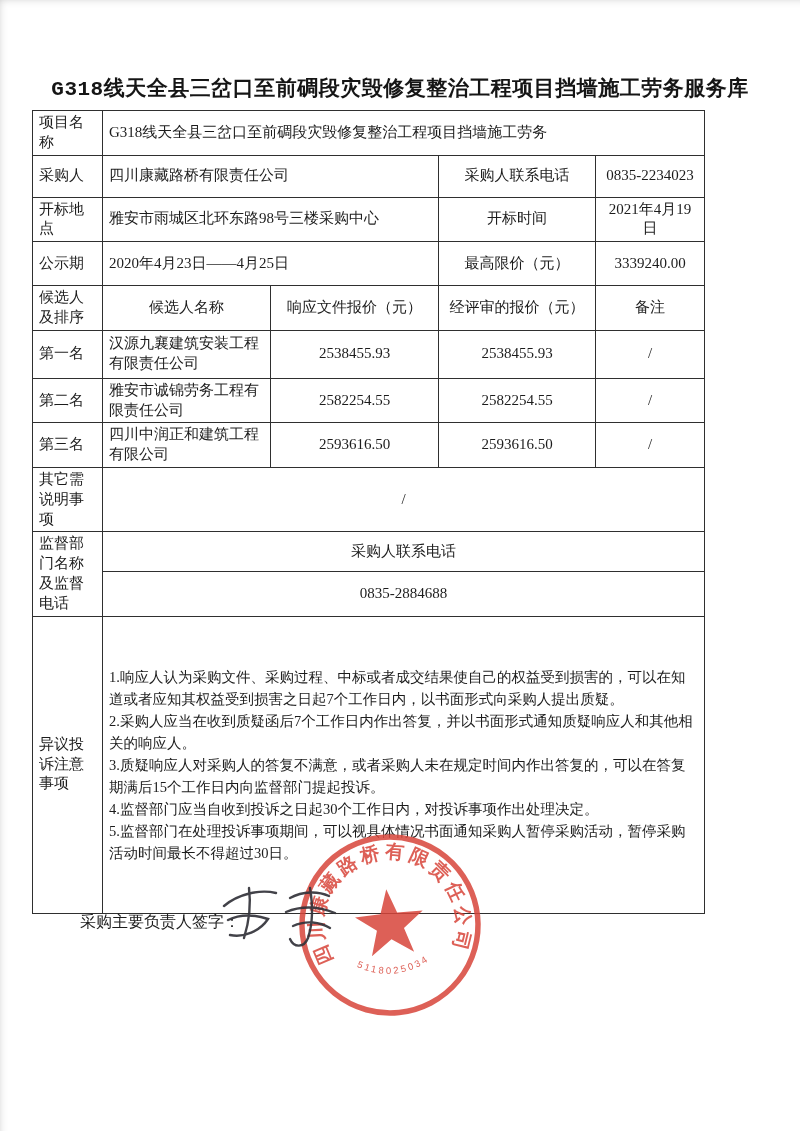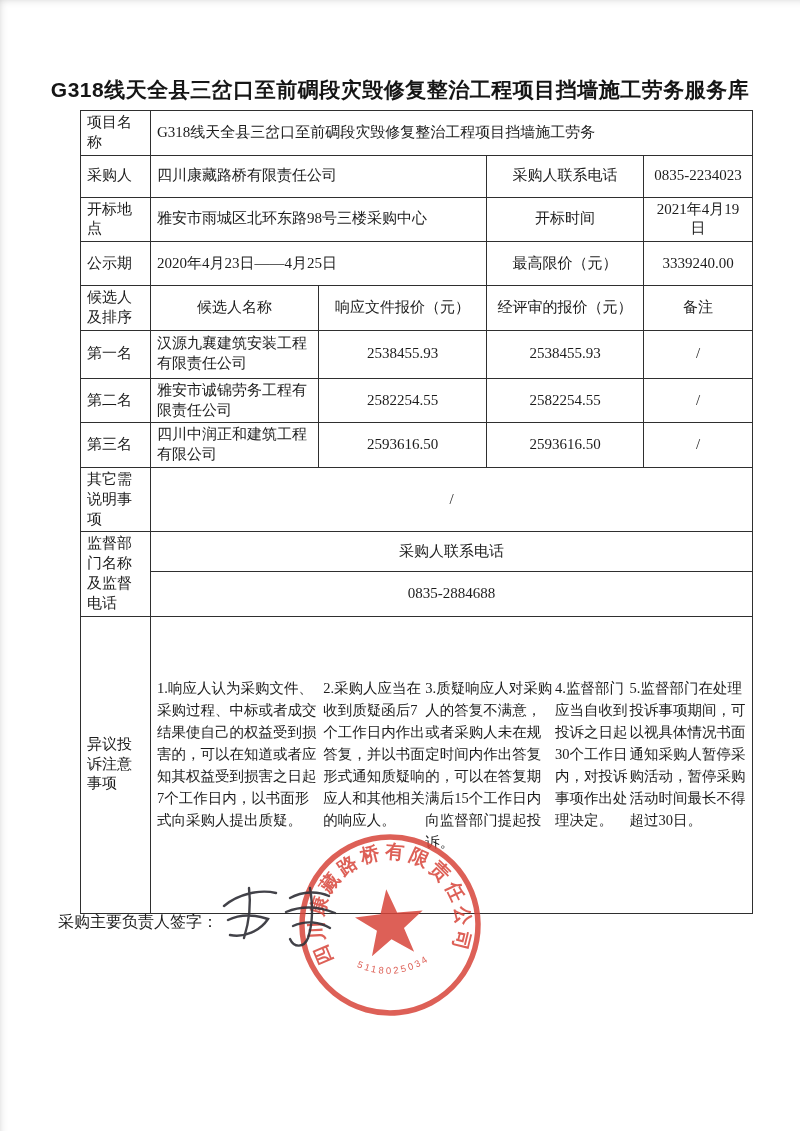--- a/index.html
+++ b/index.html
@@ -3,41 +3,41 @@
 <meta charset="utf-8">
 <style>
   html,body{margin:0;padding:0;background:#ffffff;}
   .page{
     position:relative;width:800px;height:1131px;background:#fff;overflow:hidden;
     font-family:"Liberation Serif","DejaVu Serif",serif;color:#1c1c1c;
     box-shadow:inset 4px 4px 10px -6px rgba(0,0,0,.25);
   }
   .title{
     padding-top:76px;text-align:center;
-    font-family:Liberation Sans, sans-serif;
+    font-family:Liberation Mono, monospace;
     font-weight:bold;font-size:21px;line-height:27px;color:#151515;letter-spacing:.5px;
   }
   table.doc{
-    border-collapse:collapse;table-layout:fixed;width:672px;margin:7px 0 0 80px;
+    border-collapse:collapse;table-layout:fixed;width:672px;margin:7px 0 0 32px;
   }
   table.doc td{
     border:1.6px solid #2f2f2f;font-size:15px;line-height:1.32;
     padding:2px 6px;vertical-align:middle;color:#1c1c1c;word-break:break-all;
   }
   col.c1{width:70px}col.c2{width:168px}col.c3{width:168px}col.c4{width:157px}col.c5{width:109px}
   tr.r1{height:42px}tr.r2{height:42px}tr.r3{height:44px}tr.r4{height:44px}
   tr.r5{height:42px}tr.r6{height:48px}tr.r7{height:42px}tr.r8{height:40px}
   tr.r9{height:38px}tr.r10{height:40px}tr.r11{height:44px}tr.r12{height:297px}
   .ctr{text-align:center}
   .lab{text-align:left}
   .lab-ctr{text-align:left;padding:2px 3px}
   .obj-cell{padding:10px 10px}
   .obj-item{font-size:14.5px;line-height:22px;text-align:left;word-break:break-all}
-  .obj-wrap{display:flex;flex-direction:row;justify-content:space-between;height:100%}
-  .sign-row{position:absolute;left:58px;top:912px;font-size:16px;color:#1c1c1c}
+  .obj-wrap{display:flex;flex-direction:column;justify-content:space-between;height:100%}
+  .sign-row{position:absolute;left:80px;top:912px;font-size:16px;color:#1c1c1c}
   .signature{position:absolute;left:218px;top:868px;z-index:6}
   .stamp{position:absolute;left:280px;top:815px;z-index:5;opacity:.85}
 </style>
 </head>
 <body>
 
 <div class="page">
 
   <div class="title">
     <div>G318线天全县三岔口至前碉段灾毁修复整治工程项目挡墙施工劳务服务库</div>

